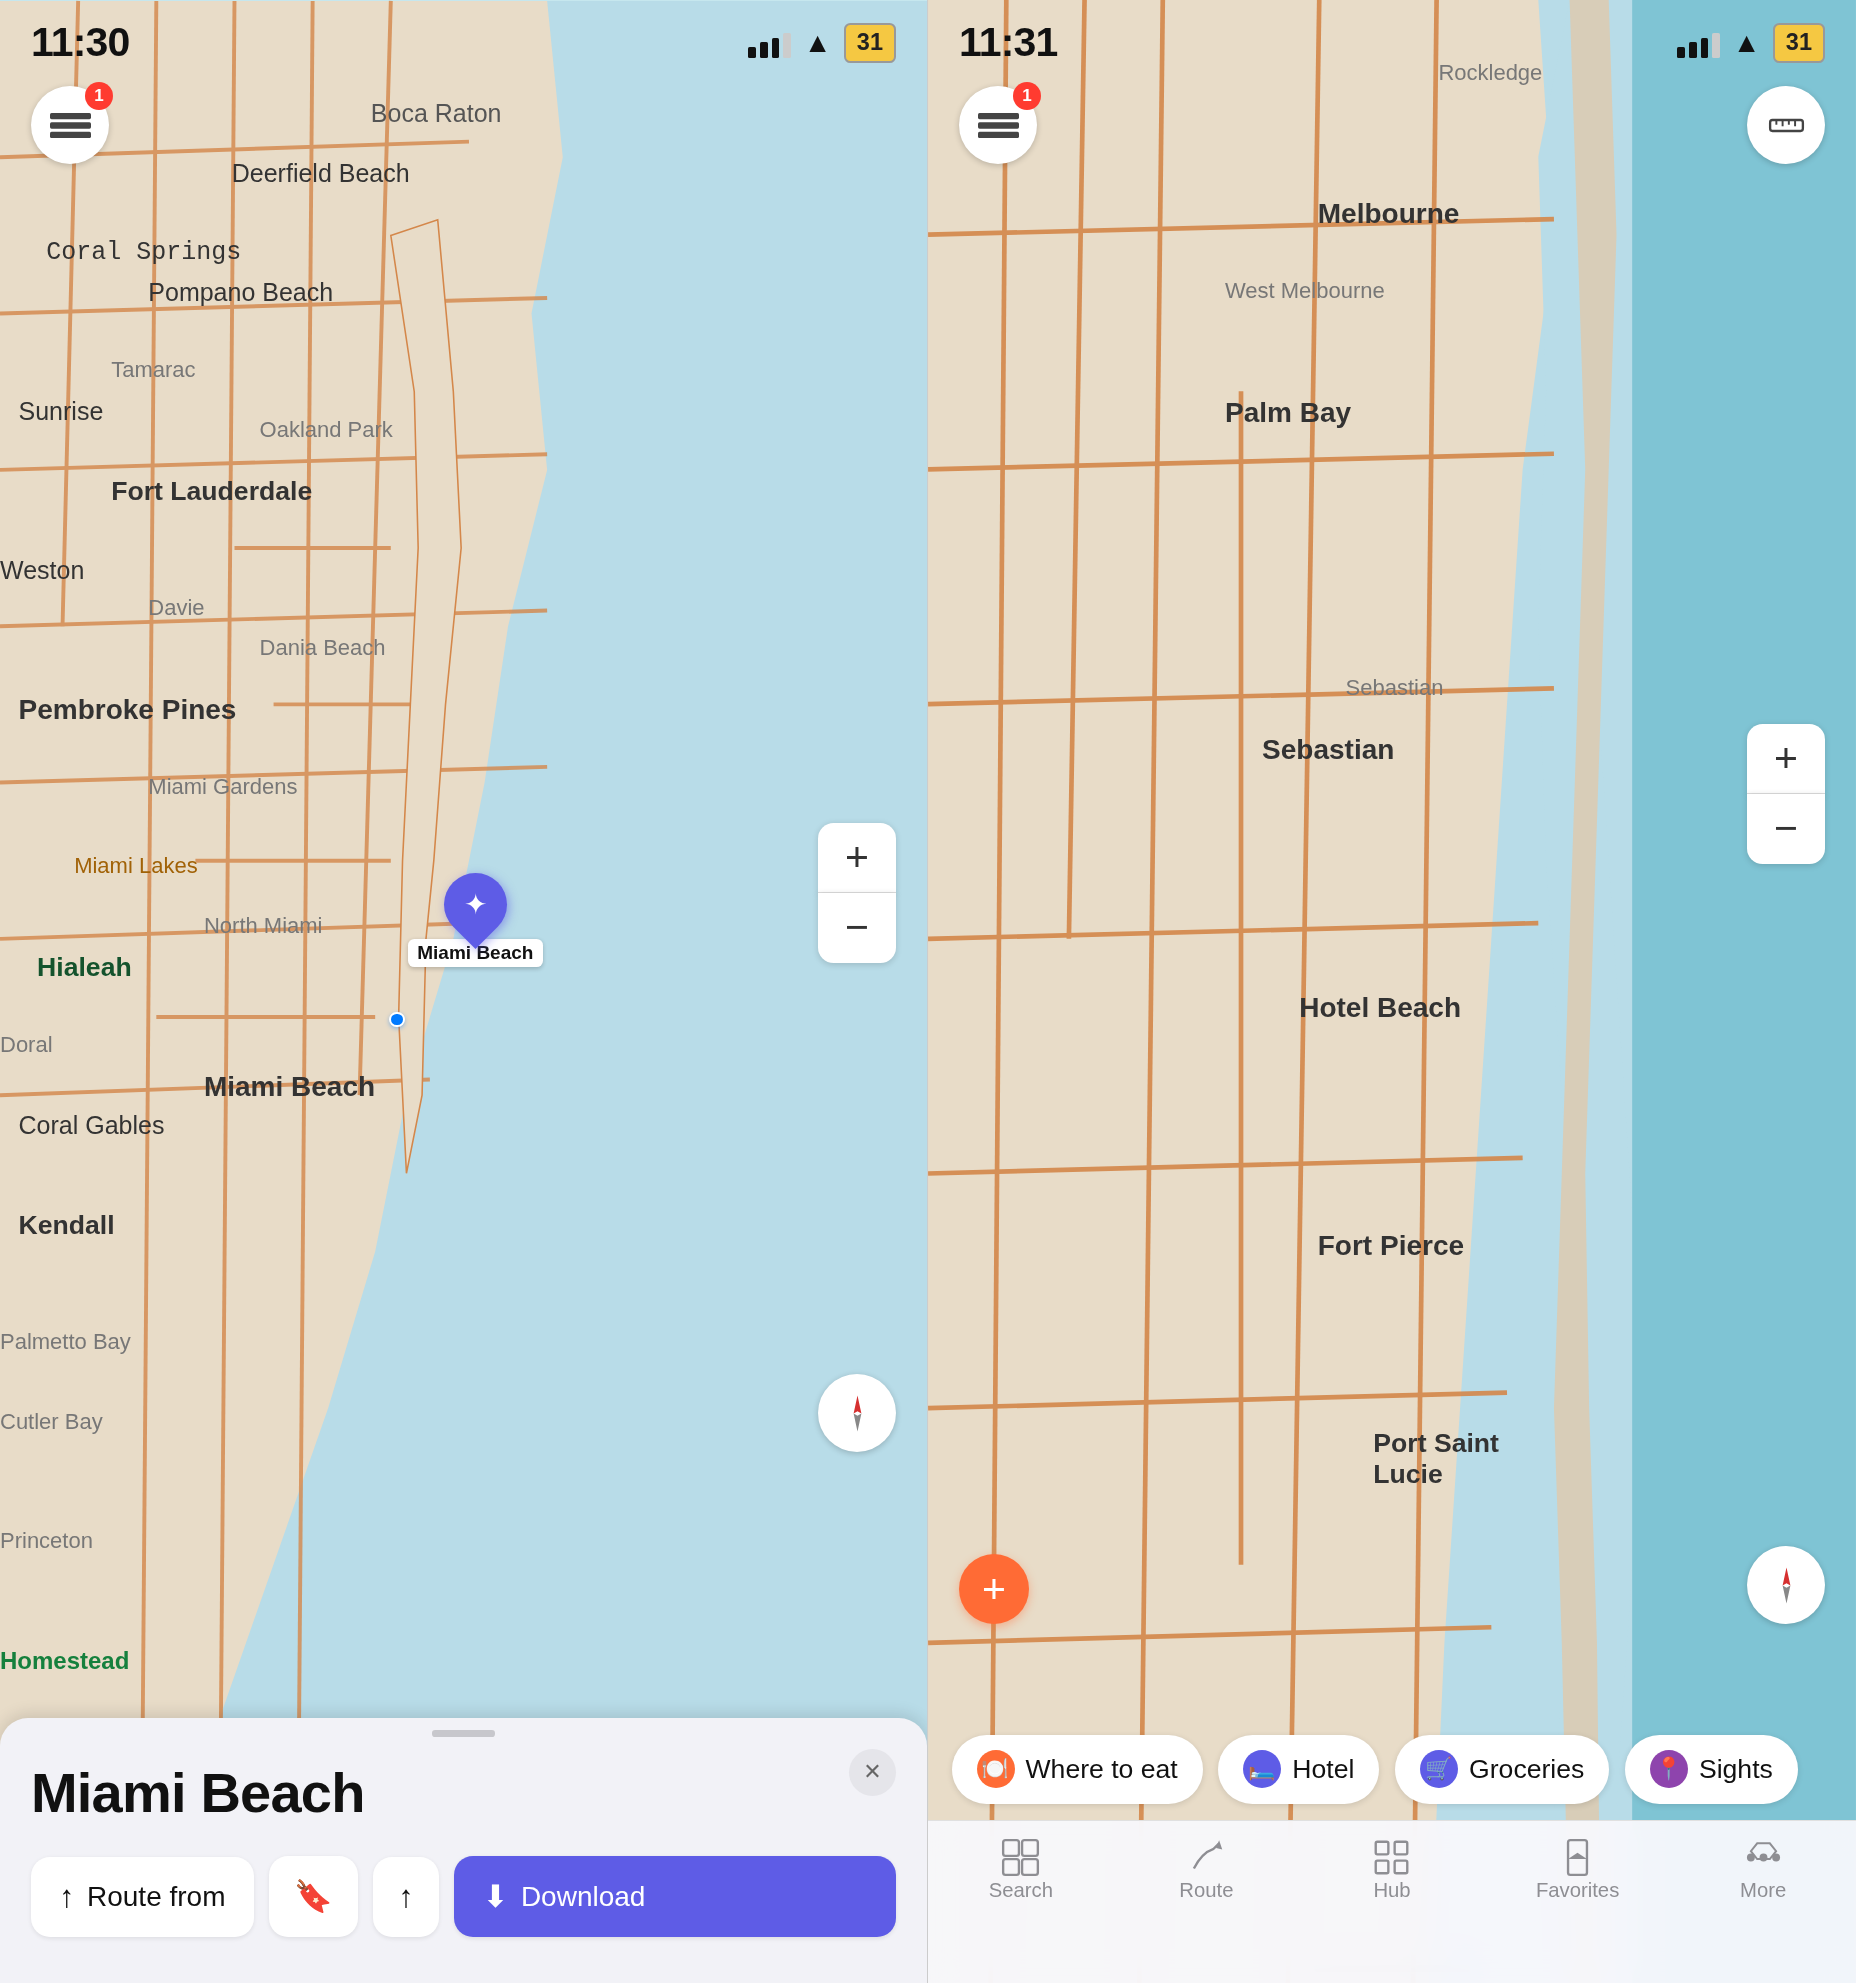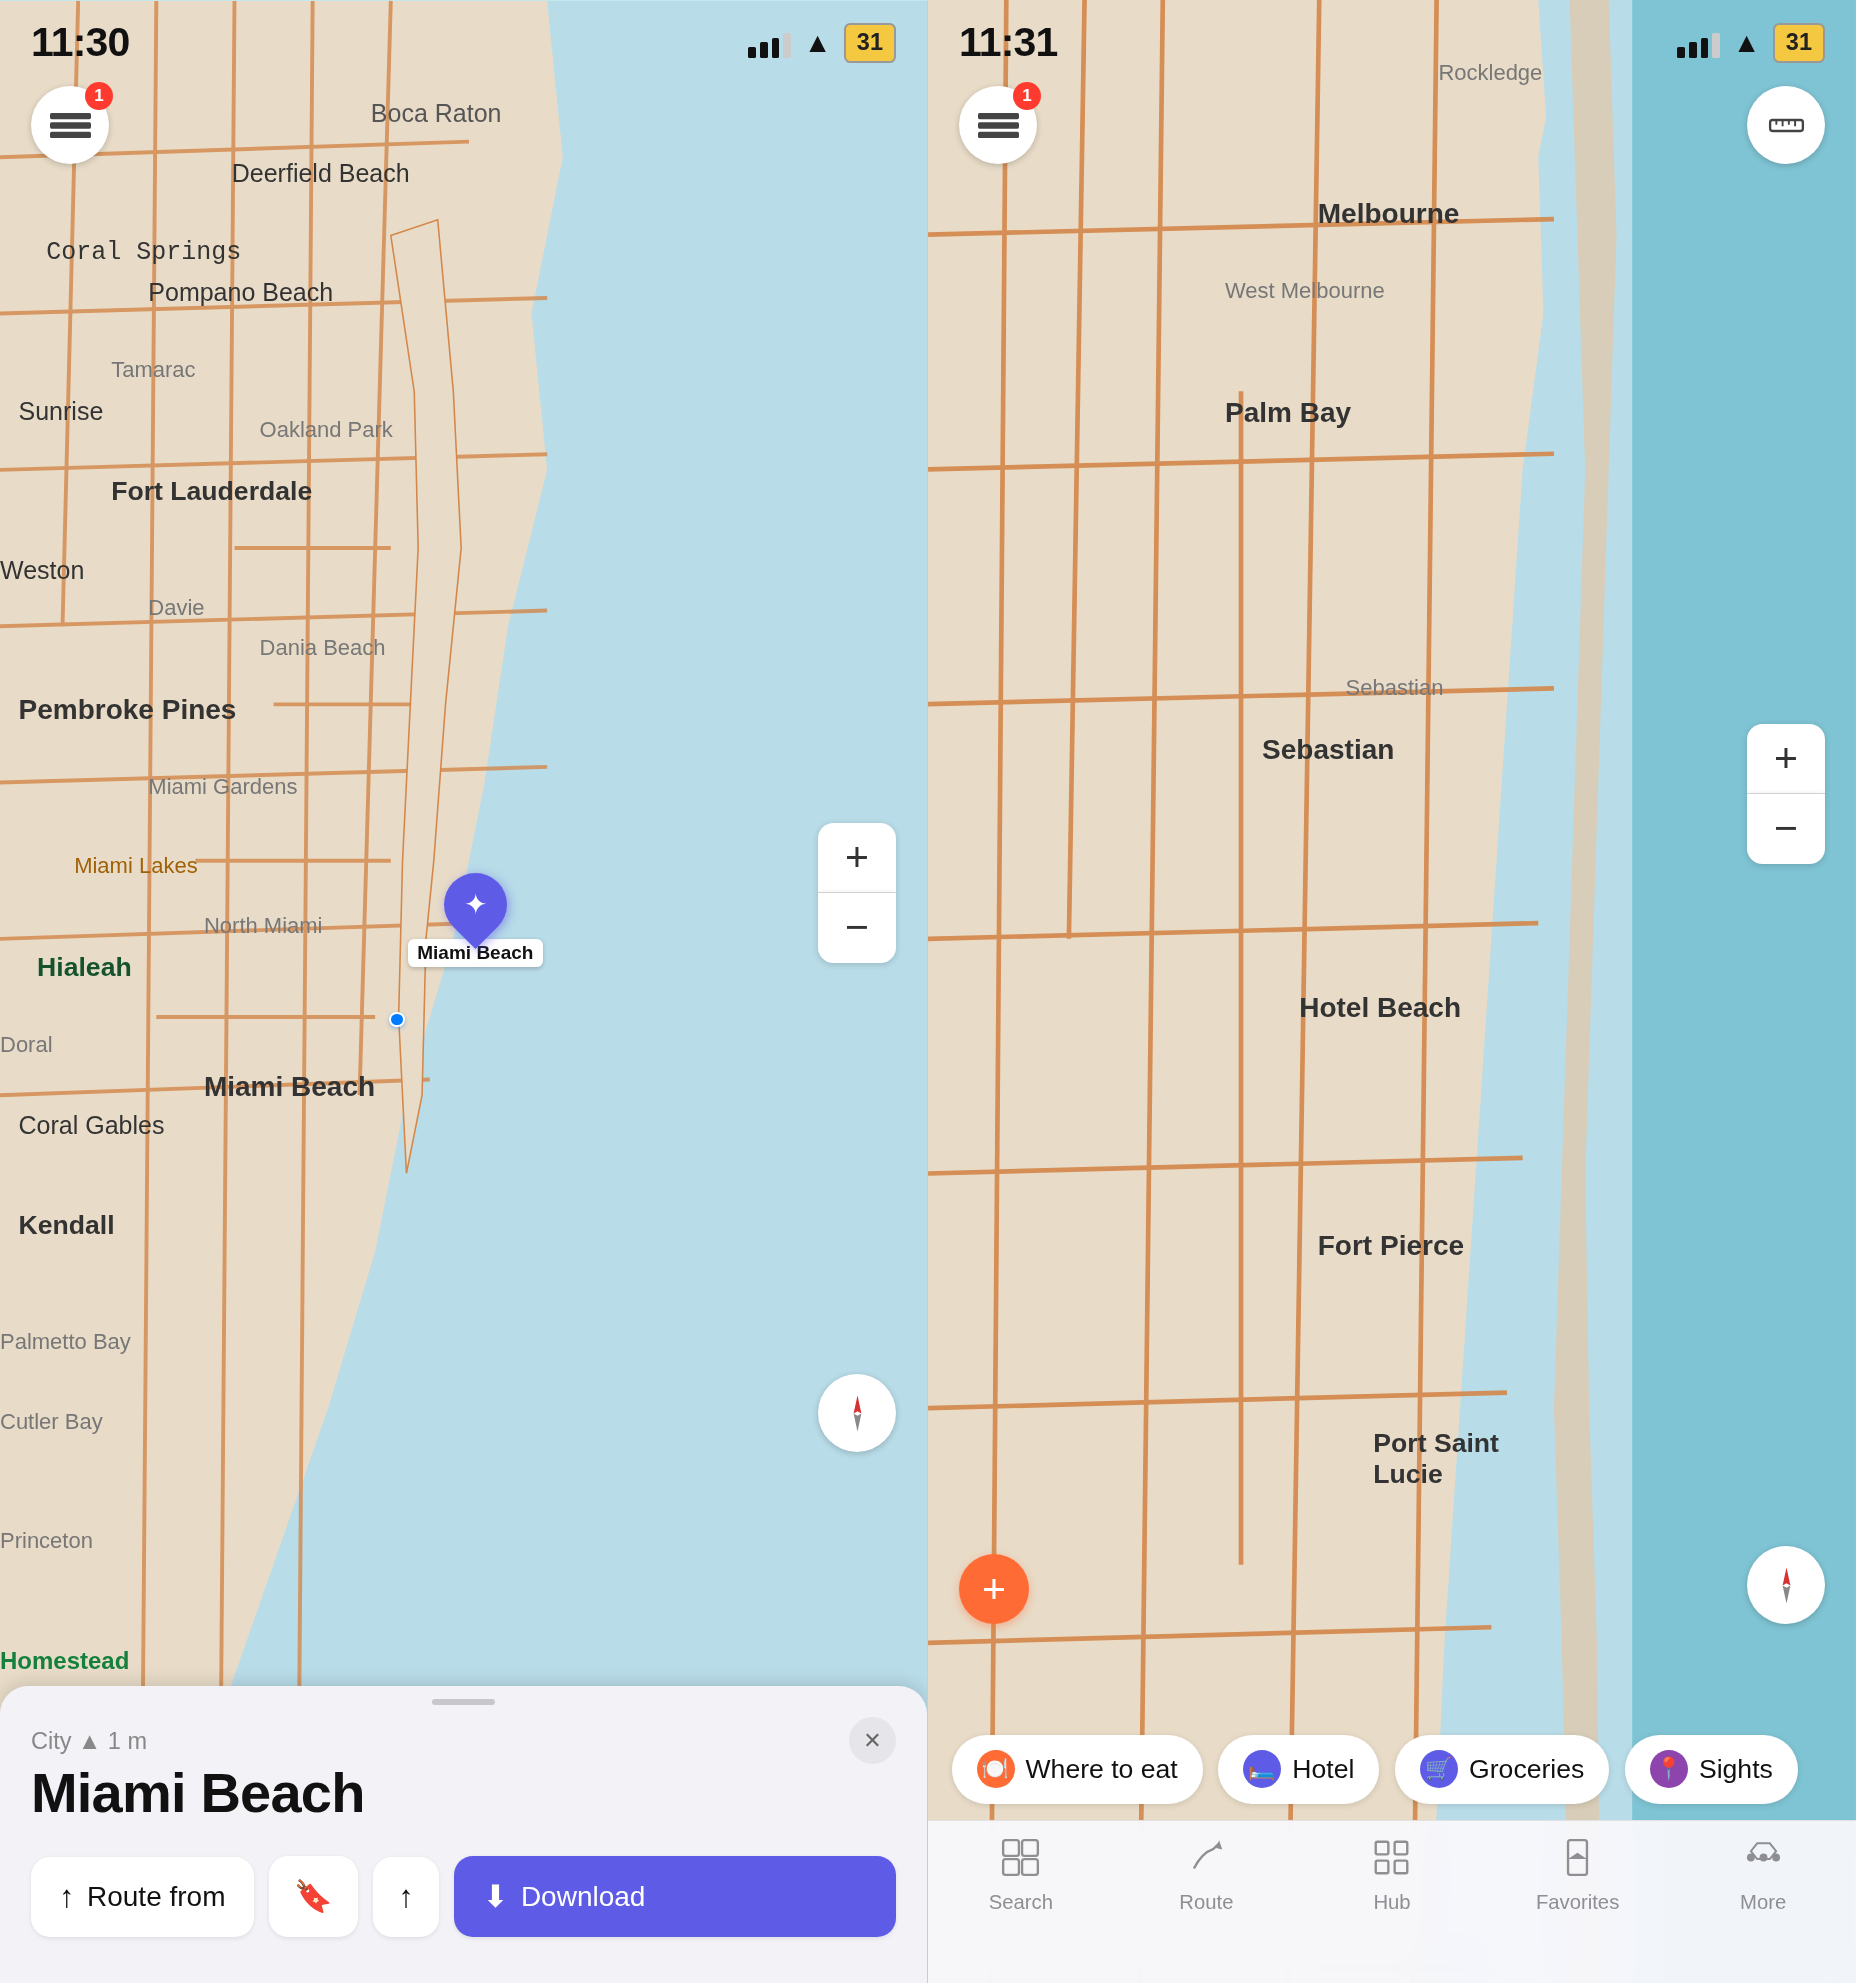--- a/index.html
+++ b/index.html
@@ -343,21 +343,21 @@
       justify-content: space-around;
       padding-top: 15.6px;
       z-index: 200;
       backdrop-filter: blur(15.6px);
     }
 
     .tab-item {
       display: flex;
       flex-direction: column;
       align-items: center;
-      gap: 13px;
+      gap: 1px;
       cursor: pointer;
       flex: 1;
     }
 
     .tab-label {
       font-size: 20.3px;
       color: #8e8e93;
     }
 
     
@@ -491,21 +491,20 @@
       <polygon points="25,48 30,25 25,28 20,25" fill="#888"></polygon>
     </svg>
   </div>
 
   <div class="bottom-sheet">
     <div class="sheet-handle"></div>
 
     <div class="close-btn">✕</div>
 
     <div class="city-info">
-      <div class="city-meta">City ▲ 1 m</div>
       <div class="city-name">Miami Beach</div>
     </div>
 
     <div class="action-row">
 
       <div class="action-btn">
         <span class="action-icon">↑</span>
         <span>Route from</span>
       </div>
 

